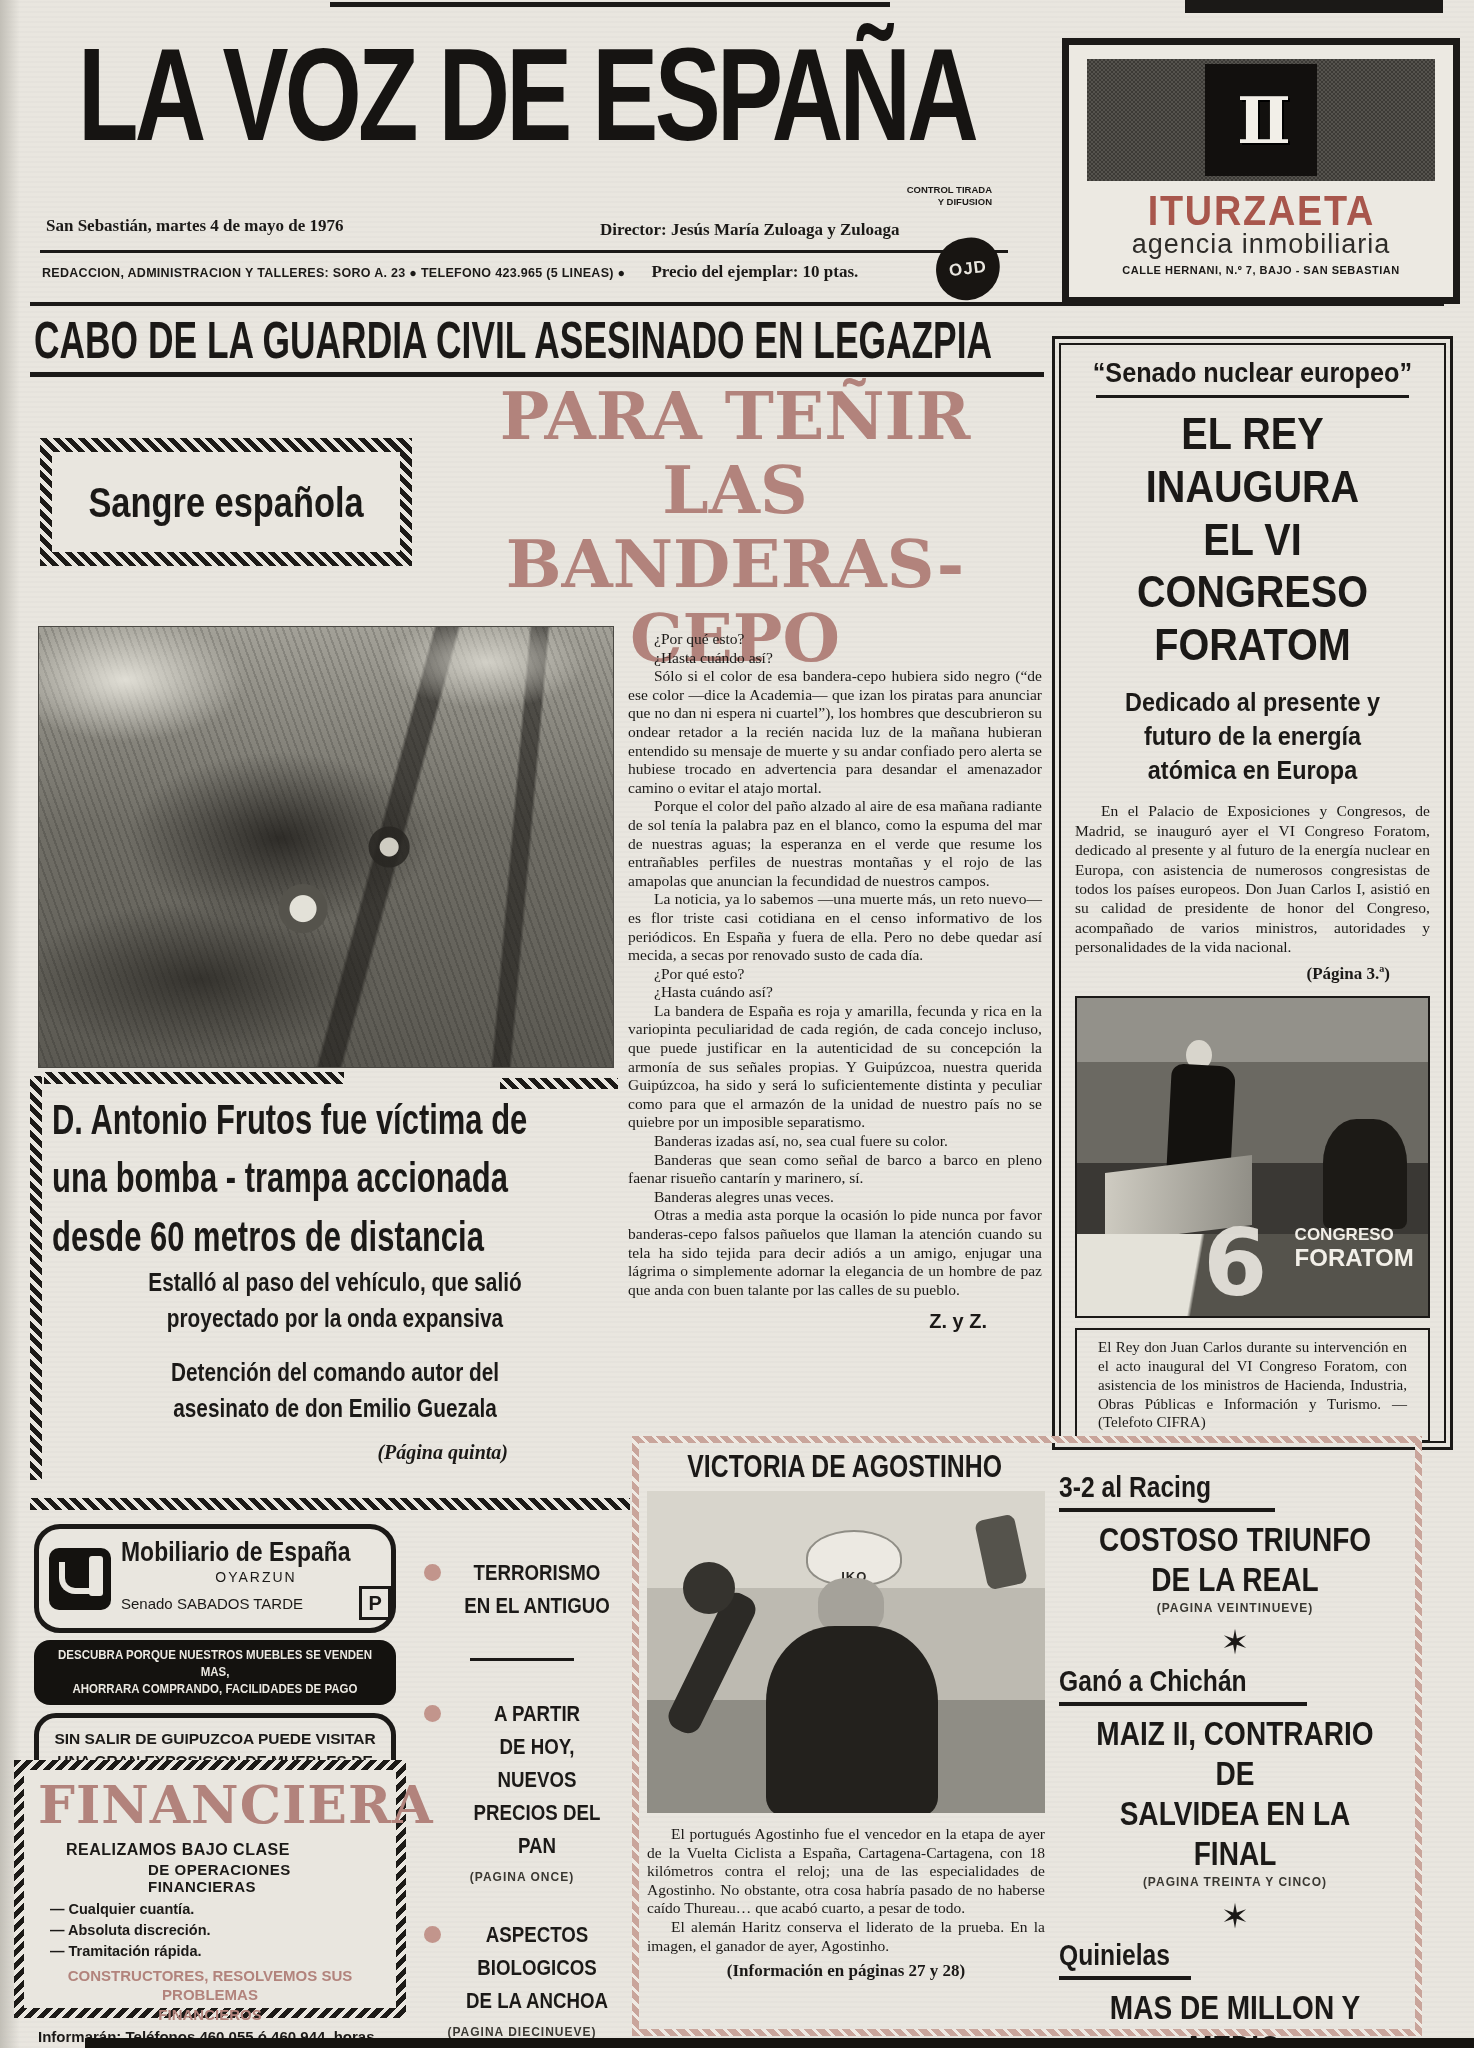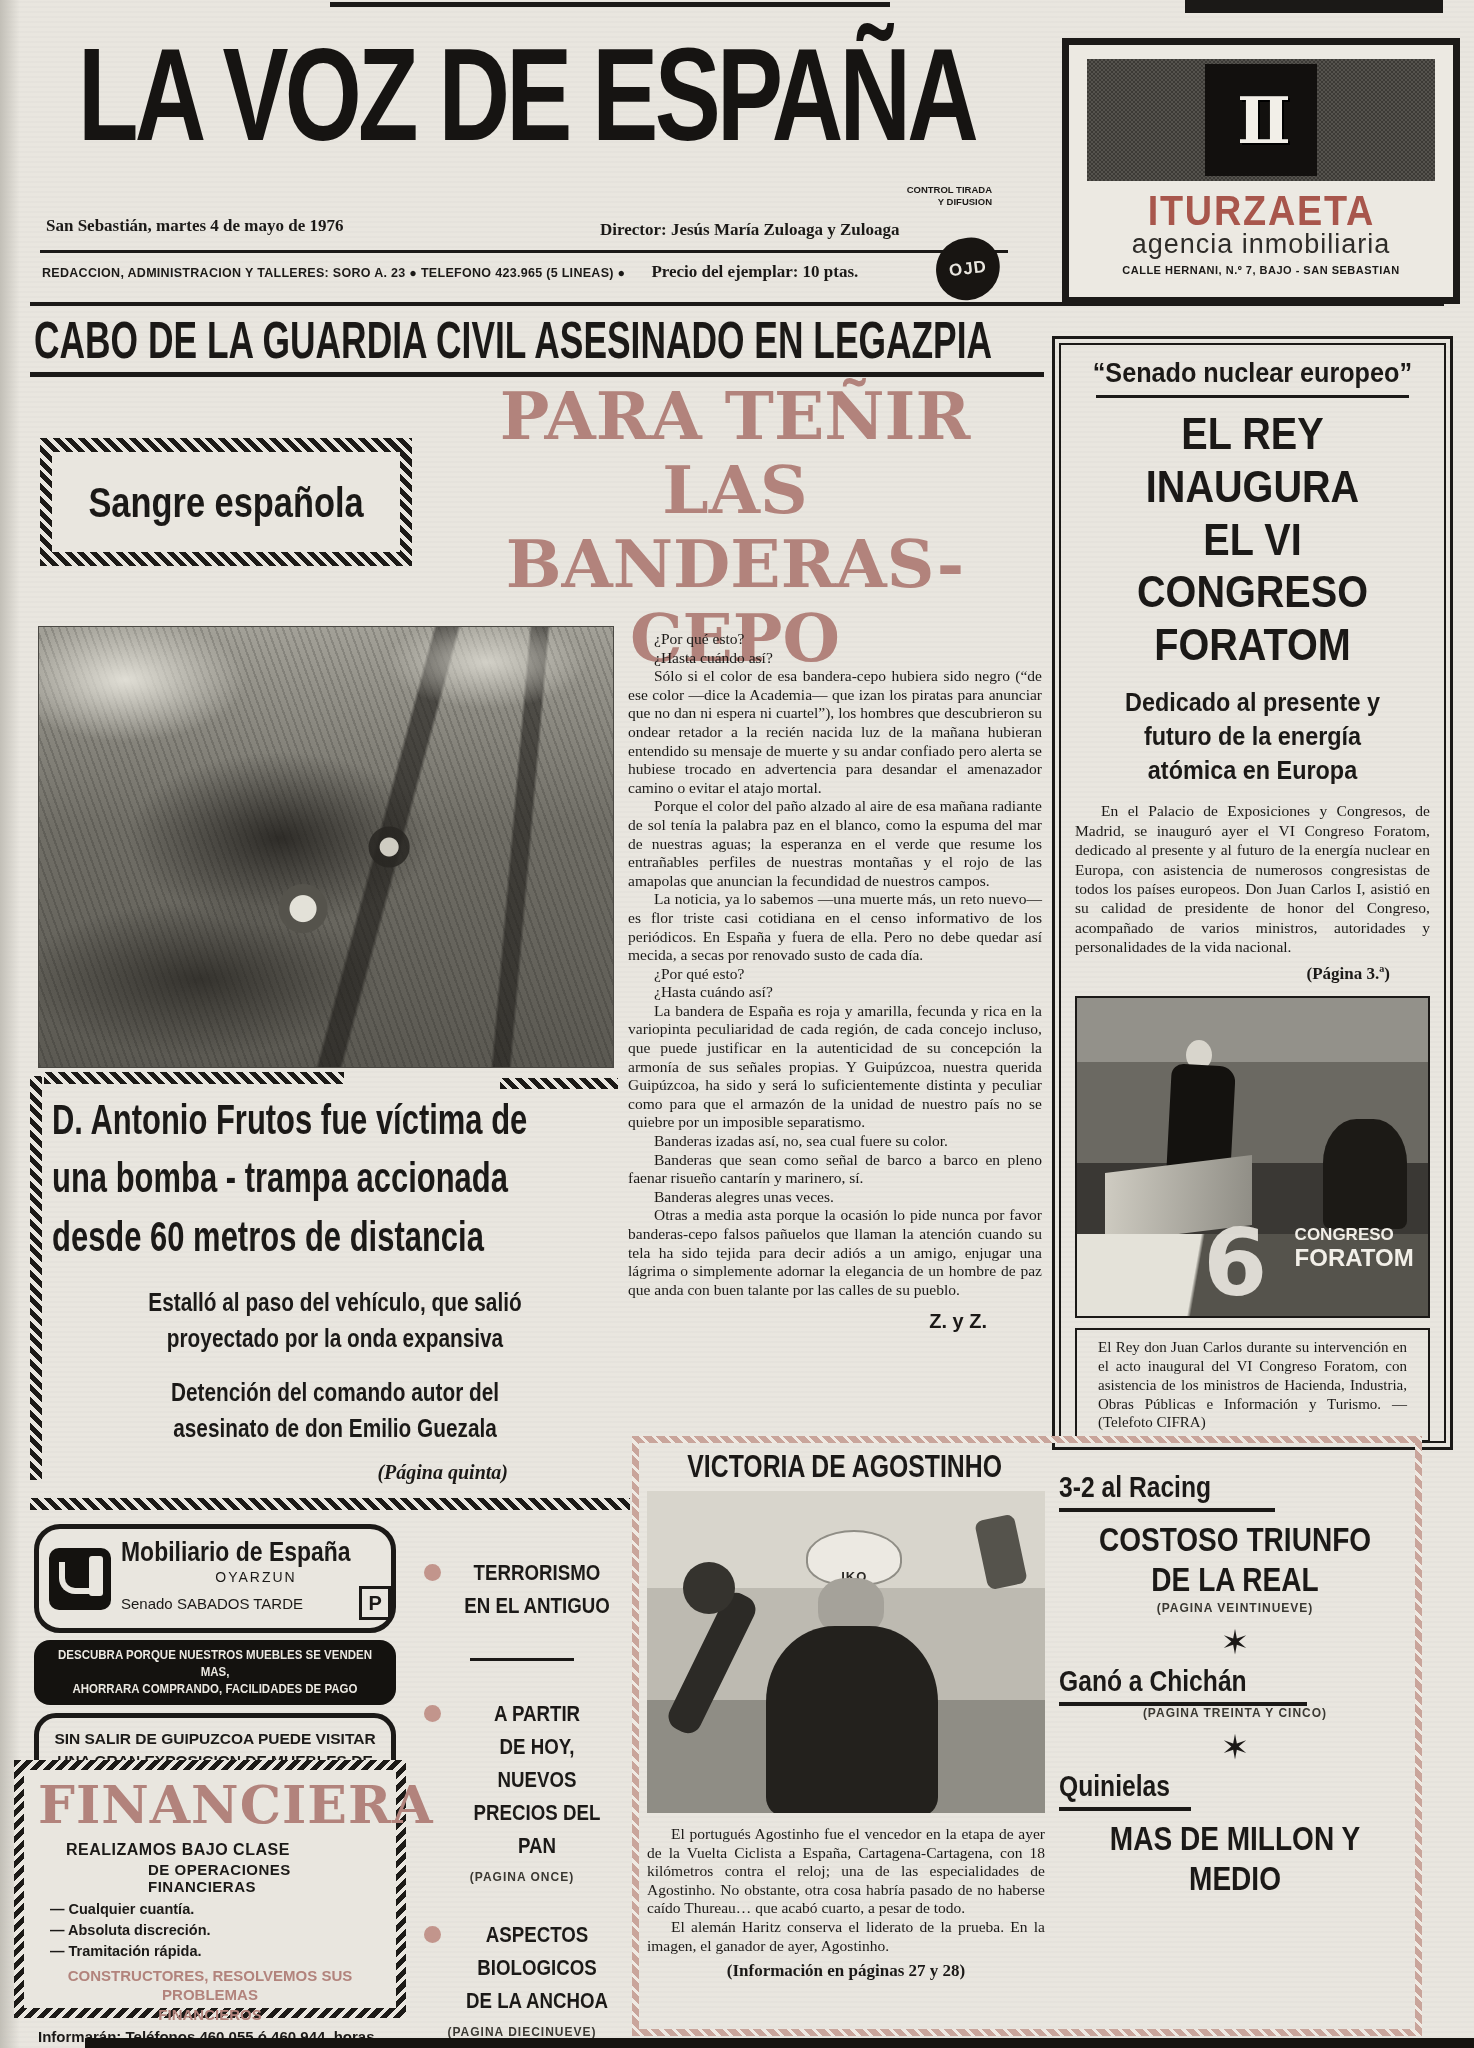--- a/index.html
+++ b/index.html
@@ -130,21 +130,21 @@
   <div class="abs hatch" style="left:30px;top:1076px;width:12px;height:404px;"></div>
   <div class="abs hatch" style="left:44px;top:1072px;width:300px;height:12px;"></div>
   <div class="abs hatch" style="left:500px;top:1078px;width:118px;height:11px;"></div>
 
   <div class="abs" style="left:52px;top:1090px;width:566px;">
     <div class="nw" style="line-height:1.36;">
       <span class="condl sx72 b cap-line" style="font-size:43px;">D. Antonio Frutos fue víctima de</span>
       <span class="condl sx72 b cap-line" style="font-size:43px;">una bomba - trampa accionada</span>
       <span class="condl sx72 b cap-line" style="font-size:43px;">desde 60 metros de distancia</span>
     </div>
-    <div class="ctr" style="margin-top:20px;line-height:1.38;">
+    <div class="ctr" style="margin-top:0;line-height:1.38;">
       <span class="cond sx80 b cap-line" style="font-size:26px;">Estalló al paso del vehículo, que salió</span>
       <span class="cond sx80 b cap-line" style="font-size:26px;">proyectado por la onda expansiva</span>
     </div>
     <div class="ctr" style="margin-top:18px;line-height:1.38;">
       <span class="cond sx80 b cap-line" style="font-size:26px;">Detención del comando autor del</span>
       <span class="cond sx80 b cap-line" style="font-size:26px;">asesinato de don Emilio Guezala</span>
     </div>
     <div class="serif b" style="font-style:italic;font-size:20px;text-align:right;padding-right:110px;margin-top:14px;">(Página quinta)</div>
   </div>
 
@@ -291,20 +291,24 @@
         <div class="ctr" style="margin-top:8px;">
           <span class="cond sx85 b sporthead cap-line">COSTOSO TRIUNFO</span>
           <span class="cond sx85 b sporthead cap-line">DE LA REAL</span>
         </div>
         <div class="pageref">(PAGINA VEINTINUEVE)</div>
         <div class="star" style="margin:10px 0 6px;">✶</div>
       </div>
       <div>
         <span class="condl sx85 kick">Ganó a Chichán</span>
         <div class="kickline" style="width:248px;"></div>
+        <div class="ctr" style="margin-top:8px;">
+          <span class="cond sx85 b sporthead cap-line">MAIZ II, CONTRARIO DE</span>
+          <span class="cond sx85 b sporthead cap-line">SALVIDEA EN LA FINAL</span>
+        </div>
         <div class="pageref">(PAGINA TREINTA Y CINCO)</div>
         <div class="star" style="margin:10px 0 6px;">✶</div>
       </div>
       <div>
         <span class="condl sx85 kick">Quinielas</span>
         <div class="kickline" style="width:132px;"></div>
         <div class="ctr" style="margin-top:8px;">
           <span class="cond sx85 b sporthead cap-line">MAS DE MILLON Y MEDIO</span>
 
         </div>

